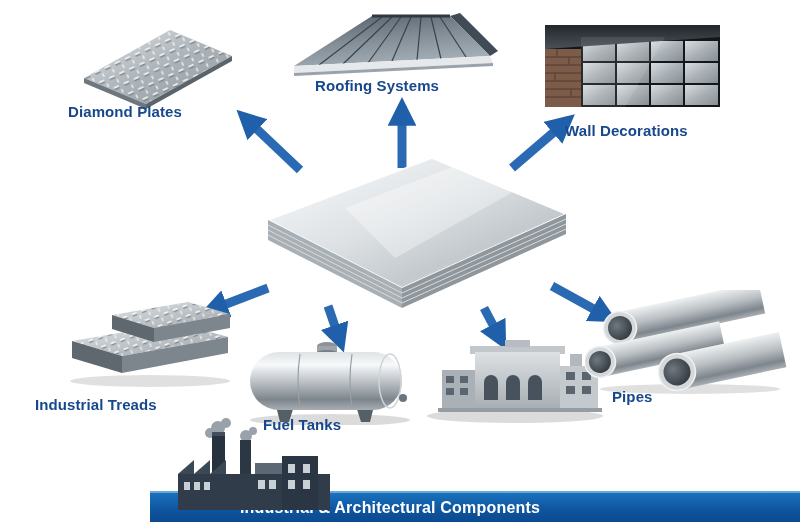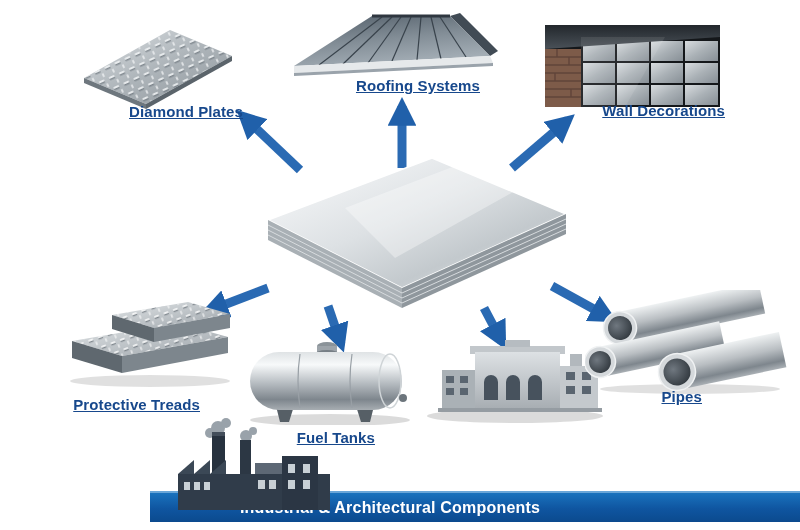--- a/index.html
+++ b/index.html
@@ -1,20 +1,20 @@
 <!DOCTYPE html>
 <html><head>
 <meta charset="utf-8">
 <style>
   html,body{margin:0;padding:0;background:#ffffff;}
   .canvas{position:relative;width:800px;height:530px;background:#ffffff;overflow:hidden;
           font-family:"Liberation Sans",sans-serif;}
   .illus{position:absolute;z-index:3;}
   .node-label{position:absolute;z-index:4;font-weight:bold;font-size:15px;color:#17488c;
-              text-align:right;letter-spacing:.1px;text-decoration:underline;}
+              text-align:left;letter-spacing:.1px;}
   #arrow-layer{position:absolute;left:0;top:0;z-index:2;pointer-events:none;}
   #banner{position:absolute;left:150px;top:491px;width:650px;height:31px;z-index:1;
           background:linear-gradient(180deg,#1a72bd 0%,#0f55a0 55%,#0b4a8e 100%);
           border-top:2px solid #6aa6d8;display:flex;align-items:center;justify-content:center;
           padding-right:170px;box-sizing:border-box;}
   #banner span{color:#ffffff;font-weight:bold;font-size:16px;letter-spacing:.2px;}
   .factory{z-index:5;}
 </style>
 </head>
 <body>
@@ -282,22 +282,22 @@
       <rect x="109" y="62" width="7" height="9"></rect>
       <rect x="128" y="46" width="7" height="9"></rect>
         <rect x="143" y="46" width="7" height="9"></rect>
       <rect x="128" y="62" width="7" height="9"></rect>
         <rect x="143" y="62" width="7" height="9"></rect>
     </g>
   </svg>
 
   <div class="node-label" style="left:68px;top:103px;width:175px">Diamond Plates</div>
   <div class="node-label" style="left:315px;top:77px;width:165px">Roofing Systems</div>
-  <div class="node-label" style="left:565px;top:102px;width:160px">Wall Decorations</div>
-  <div class="node-label" style="left:35px;top:396px;width:165px">Protective Treads</div>
-  <div class="node-label" style="left:263px;top:429px;width:112px">Fuel Tanks</div>
+  <div class="node-label" style="left:565px;top:122px;width:160px">Wall Decorations</div>
+  <div class="node-label" style="left:35px;top:396px;width:165px">Industrial Treads</div>
+  <div class="node-label" style="left:263px;top:416px;width:112px">Fuel Tanks</div>
   <div class="node-label" style="left:612px;top:388px;width:90px">Pipes</div>
 
   <div id="banner">
     <span>Industrial &amp; Architectural Components</span>
   </div>
 
 </div>
 
 </body></html>

